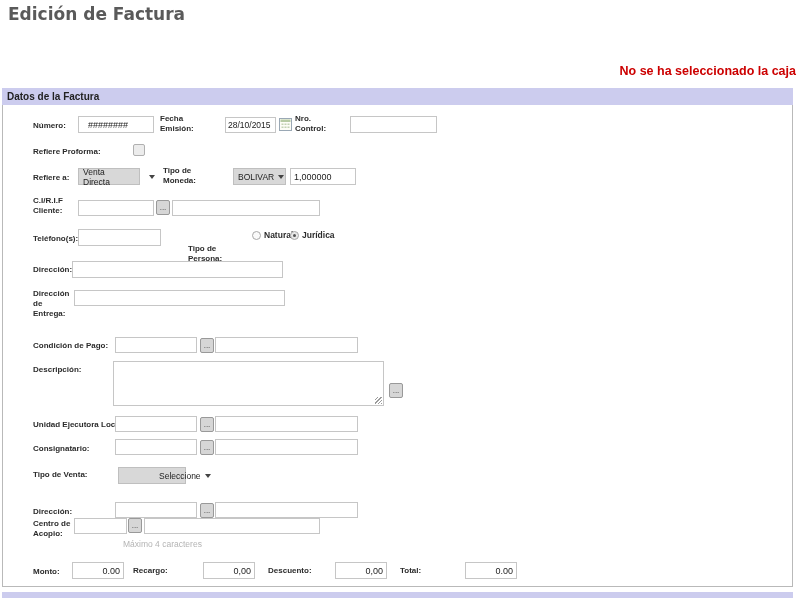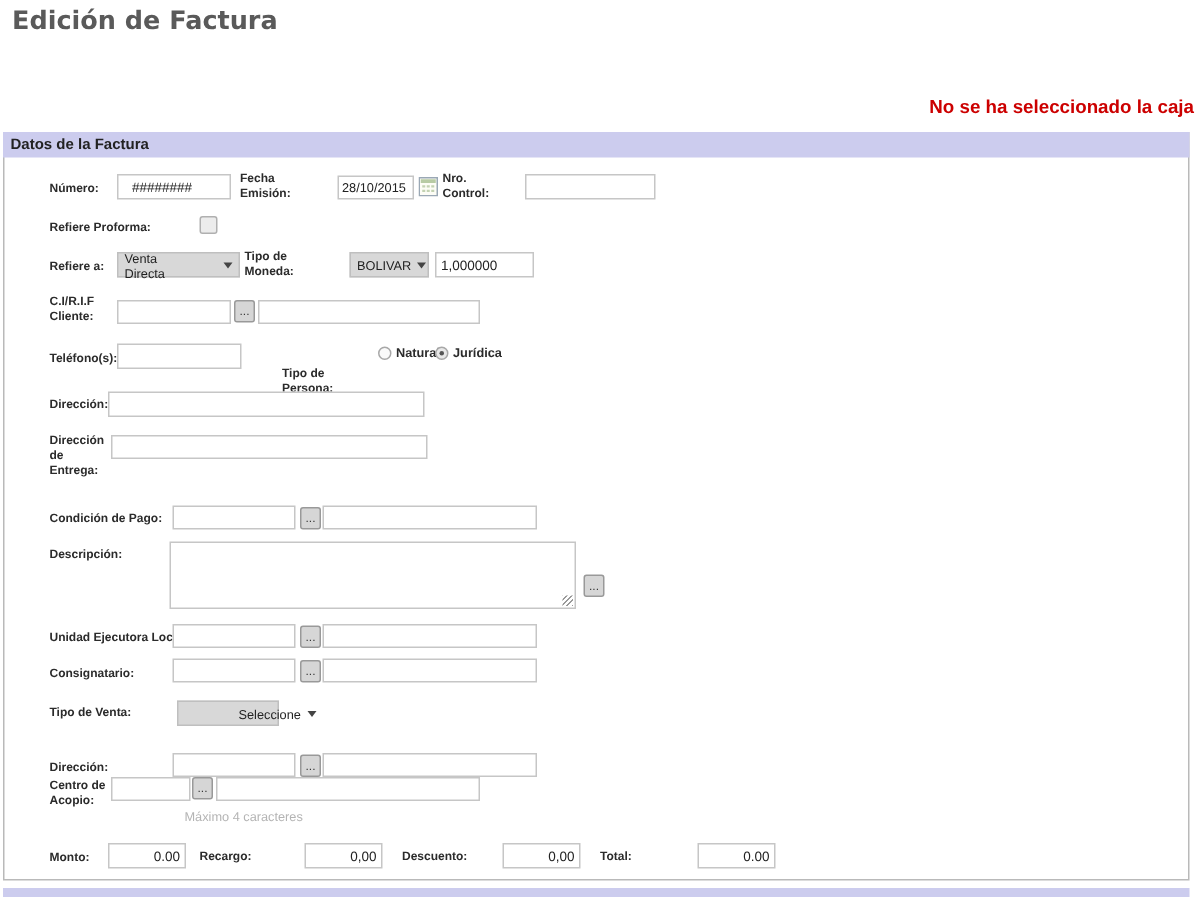--- a/index.html
+++ b/index.html
@@ -71,21 +71,21 @@
     </g>
   </svg>
 </span>
 <div class="lb wrap" style="left:295px;top:114px;width:42px;">Nro. Control:</div>
 <input class="in" style="left: 350px; top: 116px; width: 87px;" value="">
 
 <div class="lb" style="left:33px;top:147px;">Refiere Proforma:</div>
 <div class="cb" style="left:133px;top:144px;"></div>
 
 <div class="lb" style="left:33px;top:173px;">Refiere a:</div>
-<div class="sel" style="left:78px;top:168px;width:82px;gap:35px;">
+<div class="sel" style="left:78px;top:168px;width:62px;gap:35px;">
   <span>Venta Directa</span>
   <span class="arr"></span>
 </div>
 <div class="lb wrap" style="left:163px;top:166px;width:50px;">Tipo de Moneda:</div>
 <div class="sel" style="left:233px;top:168px;width:53px;">
   <span>BOLIVAR</span>
   <span class="arr"></span>
 </div>
 <input class="in" style="left: 290px; top: 168px; width: 66px;" value="1,000000">
 

